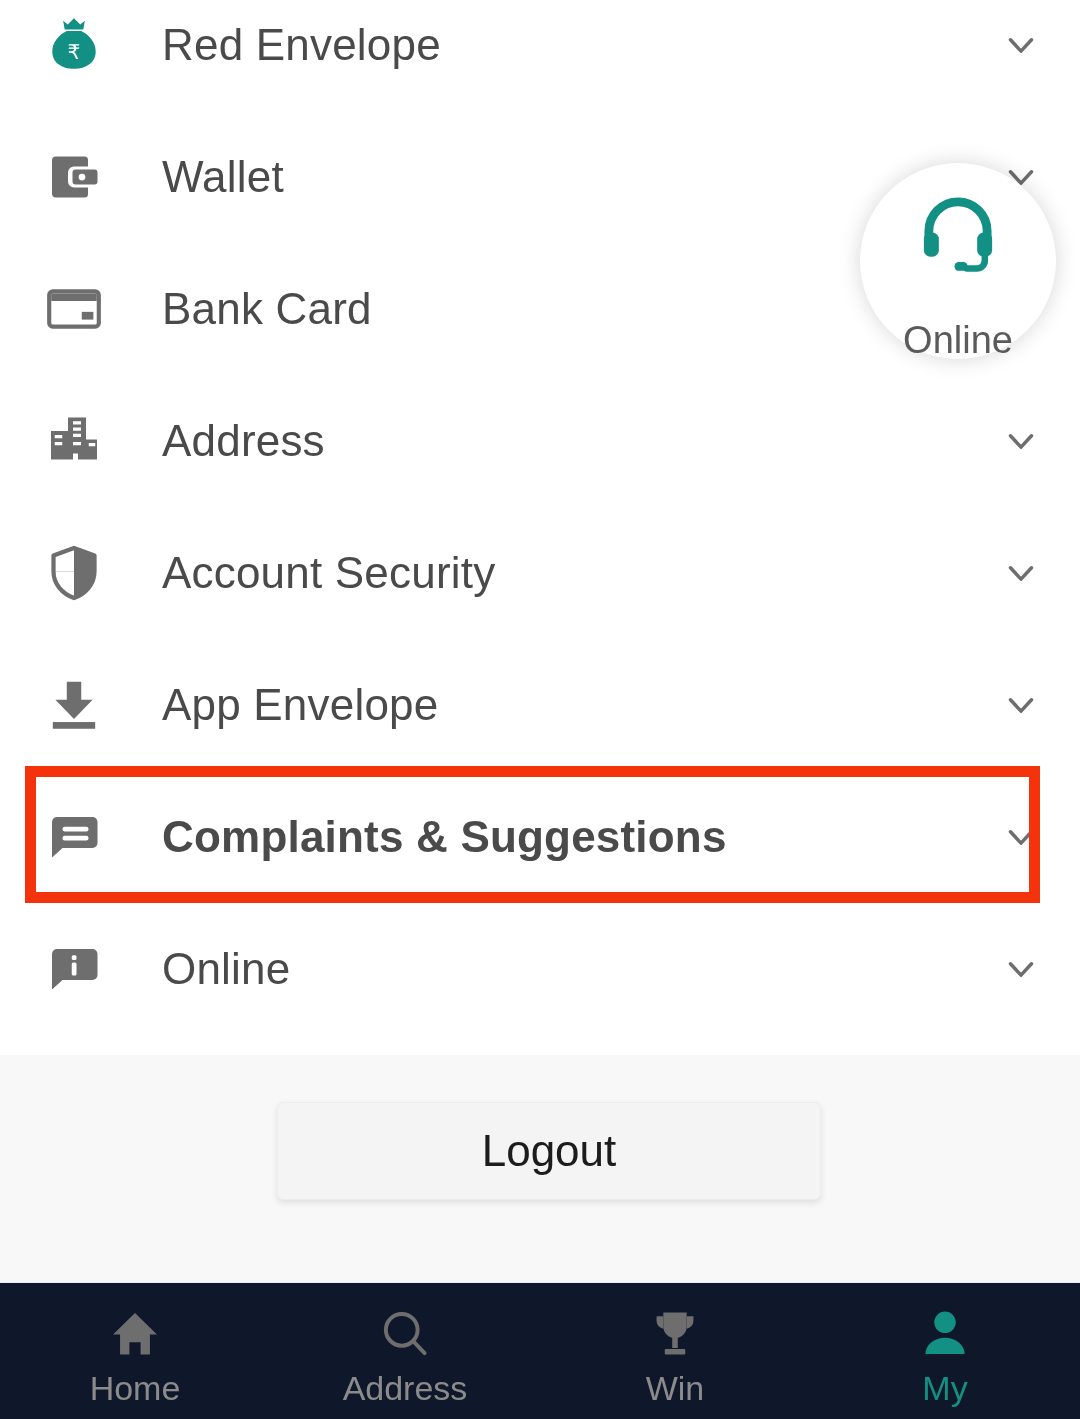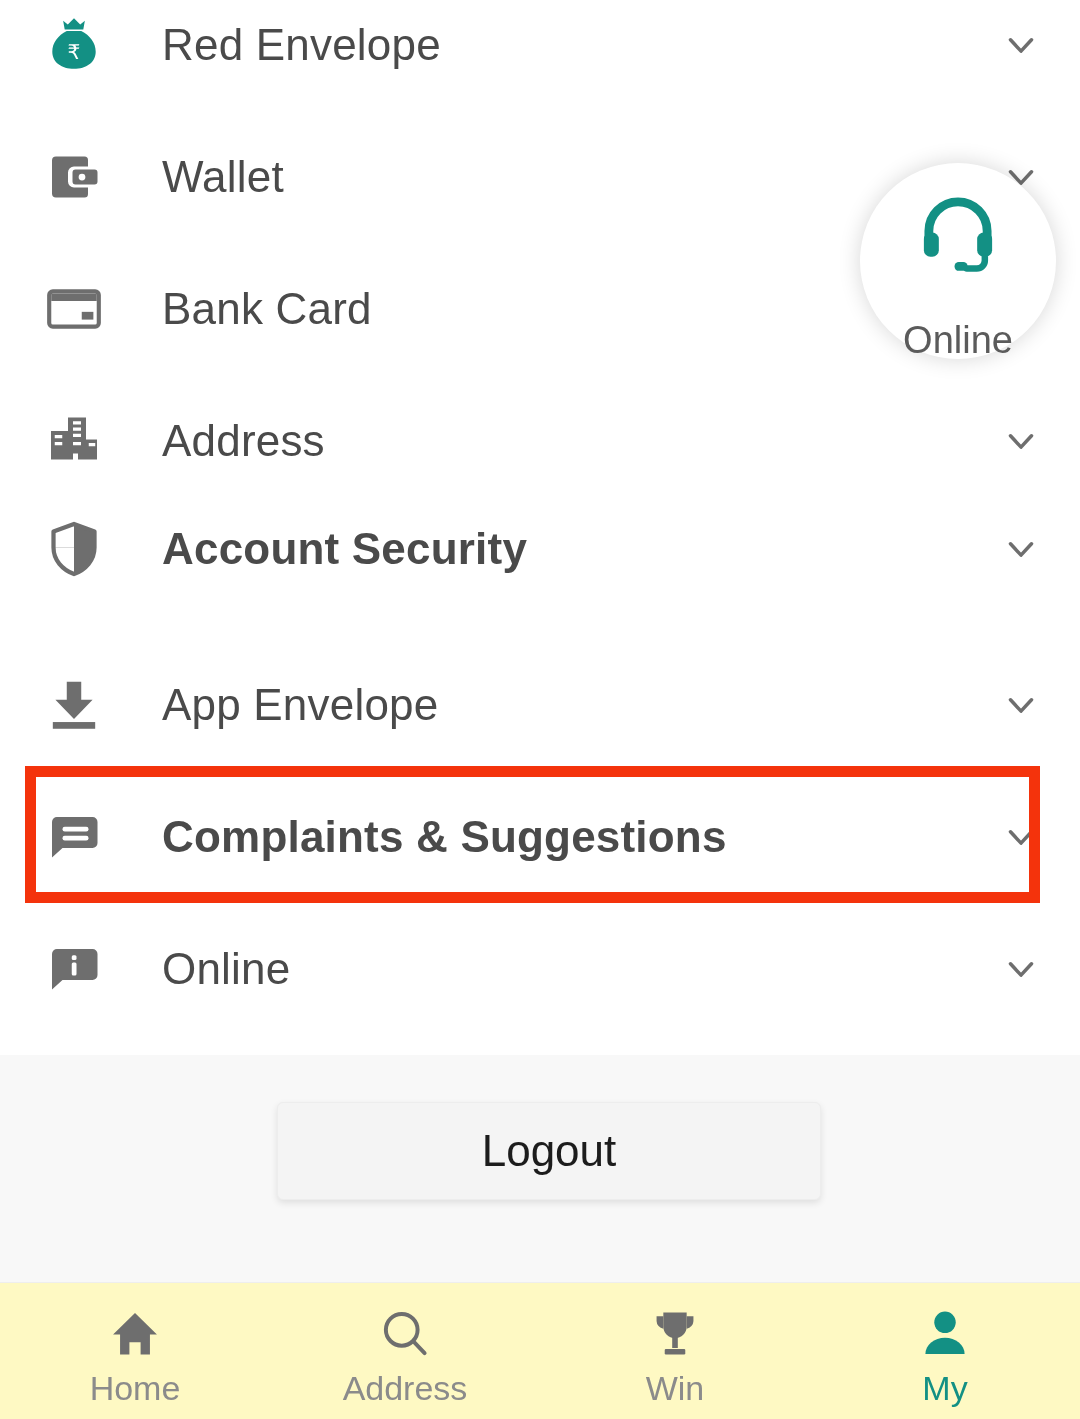--- a/index.html
+++ b/index.html
@@ -105,21 +105,21 @@
     font-size:44px;
     color:#1c1c1c;
     cursor:pointer;
   }
 
   
   #tab-bar {
     position:absolute;
     left:0; top:1282px;
     width:1080px; height:137px;
-    background:#fef9c3;
+    background:#0f172a;
     border-top:1px solid #eeeeee;
     display:flex;
   }
   .tab-item {
     flex:1;
     display:flex; flex-direction:column;
     align-items:center; justify-content:center;
     padding-top:6px;
     cursor:pointer;
   }
@@ -203,21 +203,21 @@
         </svg>
       </span>
       <span class="menu-label">Address</span>
       <span class="menu-chev">
         <svg width="42" height="42" viewBox="0 0 24 24" fill="none" stroke="#6e6e6e" stroke-width="2" stroke-linecap="round" stroke-linejoin="round">
             <polyline points="6 9 12 15.5 18 9"></polyline>
           </svg>
       </span>
     </div>
 
-    <div class="menu-row" style="top:483px;font-weight:bold;">
+    <div class="menu-row" style="top:507px;">
       <span class="menu-icon">
         <svg width="60" height="60" viewBox="0 0 24 24">
           <path d="M12 2.0 l8.2 3.0 v6.4 c0 5.0 -3.5 8.9 -8.2 10.6 c-4.7 -1.7 -8.2 -5.6 -8.2 -10.6 v-6.4 z" fill="#6e6e6e"></path>
           <path d="M12 2.0 l-8.2 3.0 v6.4 h8.2 z" fill="#ffffff"></path>
           <path d="M12 11.4 h8.2 v0.0 c0 5.0 -3.5 8.9 -8.2 10.6 z" fill="#6e6e6e"></path>
           <path d="M12 11.4 v10.6 c-4.7 -1.7 -8.2 -5.6 -8.2 -10.6 z" fill="#ffffff"></path>
           <path d="M12 2.0 l8.2 3.0 v6.4 c0 5.0 -3.5 8.9 -8.2 10.6 c-4.7 -1.7 -8.2 -5.6 -8.2 -10.6 v-6.4 z" fill="none" stroke="#6e6e6e" stroke-width="1.7" stroke-linejoin="round"></path>
         </svg>
       </span>
       <span class="menu-label">Account Security</span>

